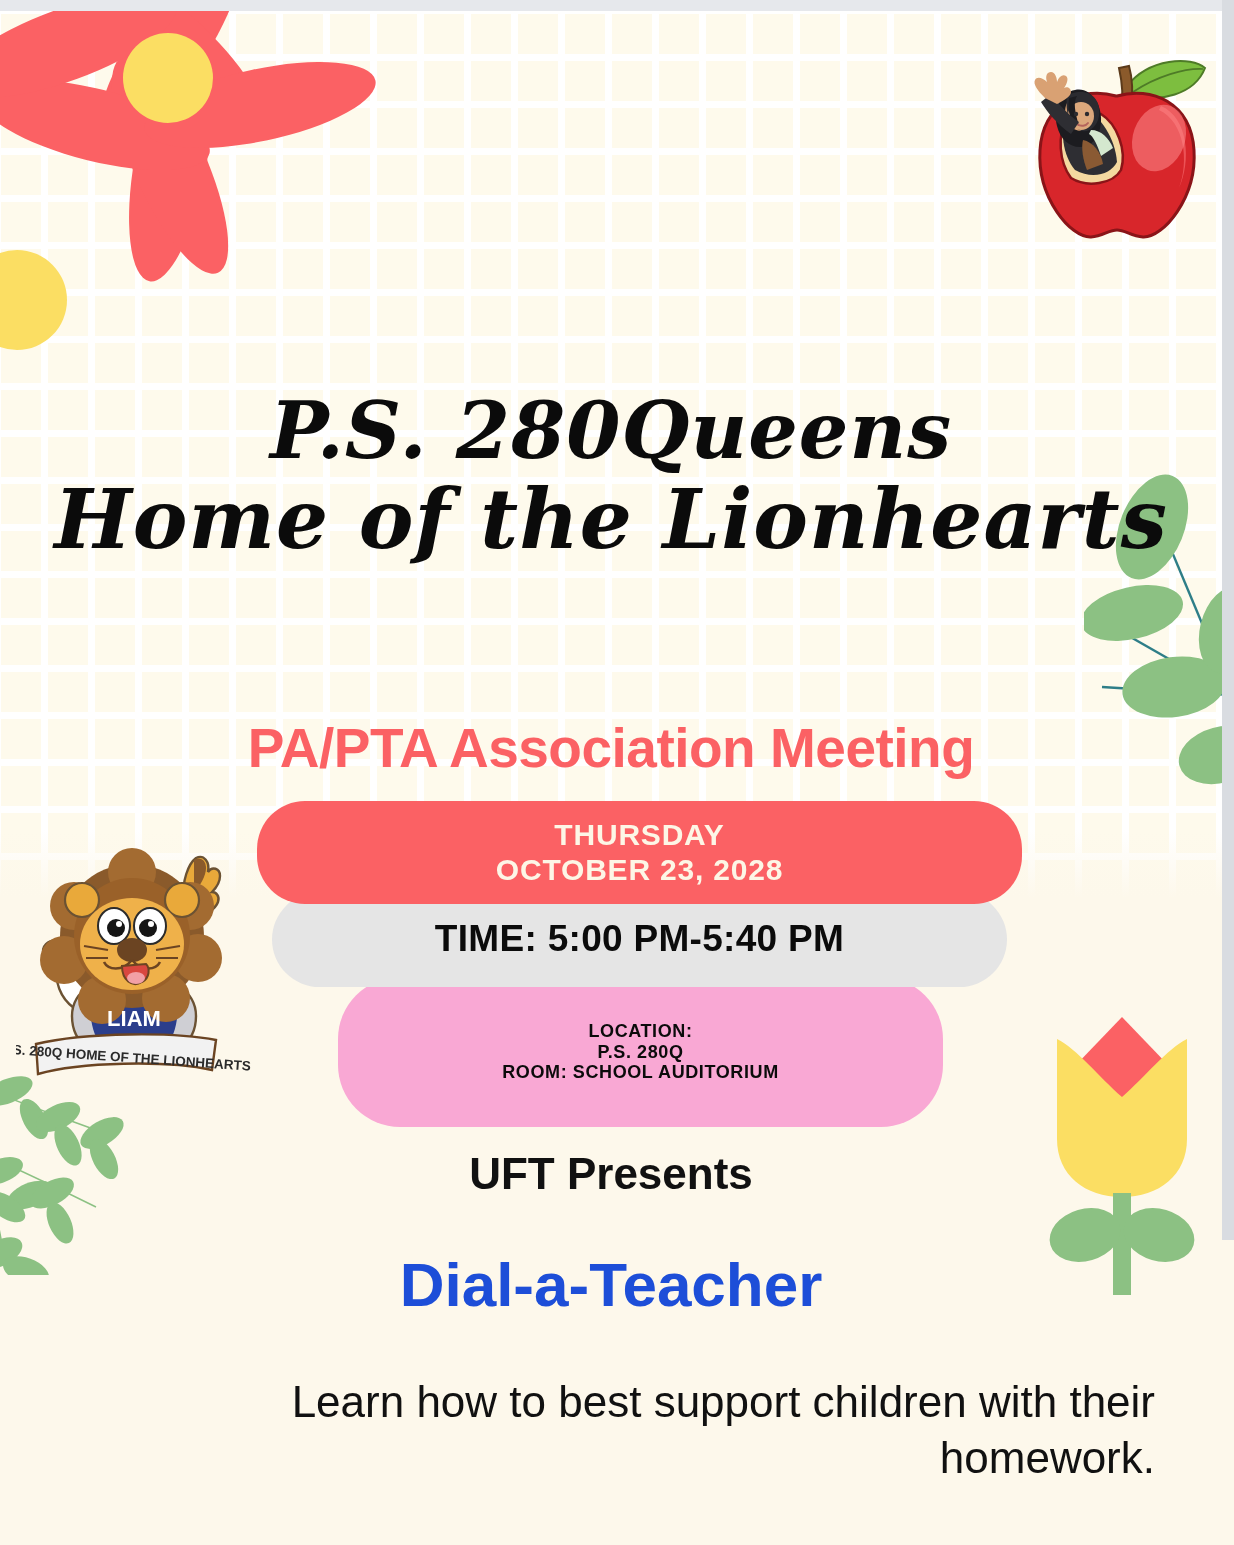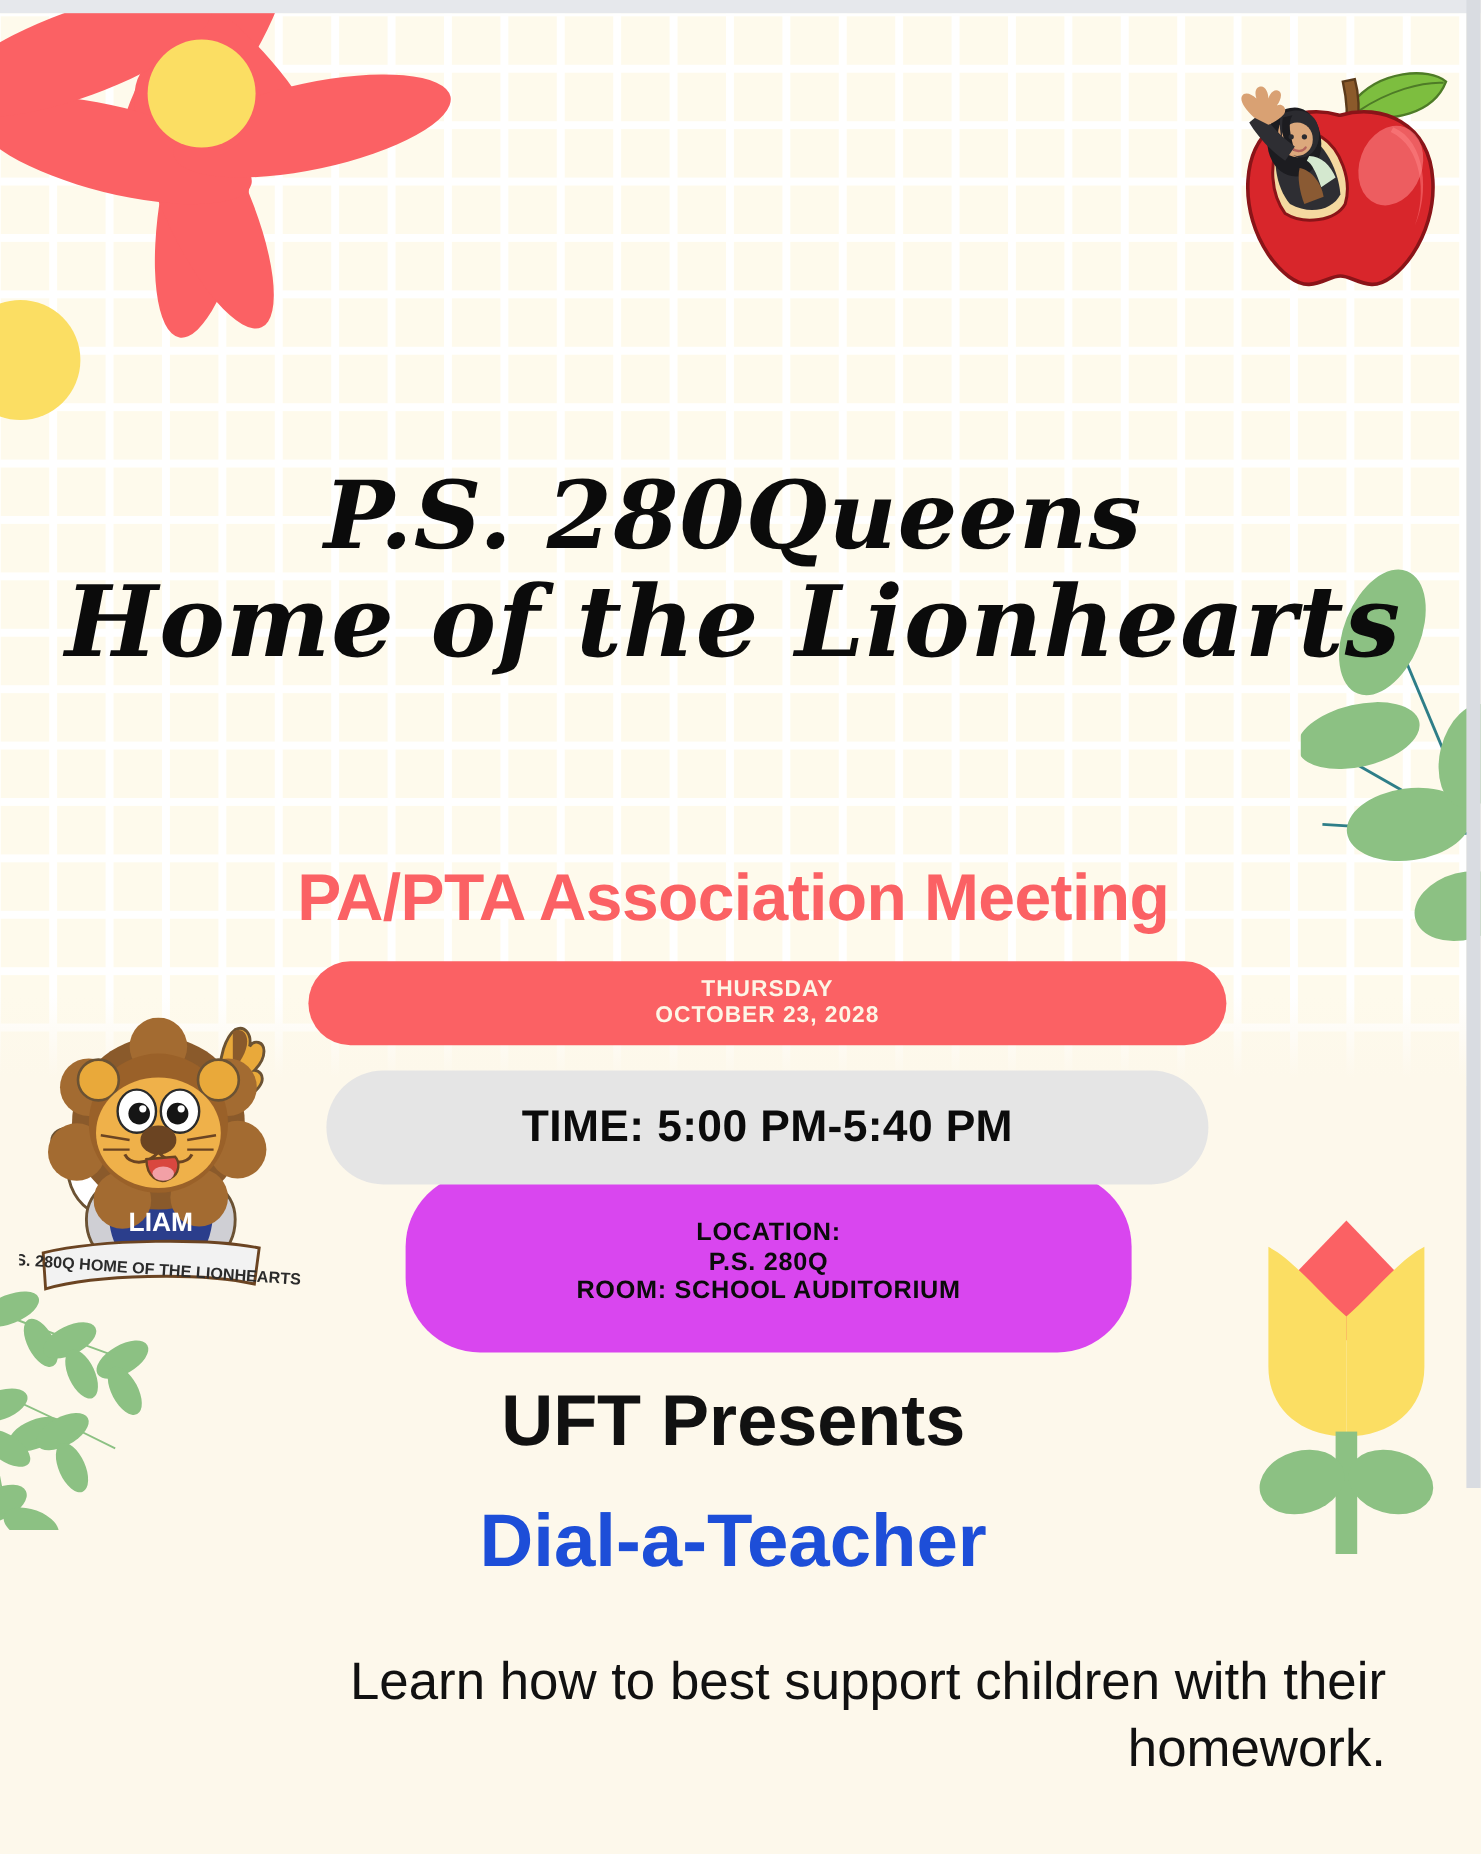--- a/index.html
+++ b/index.html
@@ -86,41 +86,41 @@
   }
 
   .pill{
     position:absolute;
     display:flex;align-items:center;justify-content:center;
     text-align:center;
     font-weight:bold;
     line-height:1.16;
   }
   .pill-date{
-    left:257px;top:757px;width:765px;height:70px;
+    left:257px;top:757px;width:765px;height:103px;
     background:#FB6164;border-radius:48px;
-    color:#FDF6E6;font-size:19px;letter-spacing:0.8px;
+    color:#FDF6E6;font-size:30px;letter-spacing:0.8px;
     z-index:12;
   }
   .pill-time{
     left:272px;top:848px;width:735px;height:95px;
     background:#e5e5e5;border-radius:48px;
     color:#0B0B0B;font-size:37px;letter-spacing:0.3px;
     z-index:11;
   }
   .pill-loc{
     left:338px;top:933px;width:605px;height:150px;
-    background:#d946ef;border-radius:62px;
-    color:#0B0B0B;font-size:21px;letter-spacing:0.6px;
+    background:#f9a8d4;border-radius:62px;
+    color:#0B0B0B;font-size:18px;letter-spacing:0.6px;
     z-index:10;
   }
 
   .presents{
     position:absolute;left:0;top:1105px;width:1222px;text-align:center;
-    font-size:60px;font-weight:bold;color:#111;letter-spacing:0px;
+    font-size:44px;font-weight:bold;color:#111;letter-spacing:0px;
   }
   .program{
     position:absolute;left:0;top:1205px;width:1222px;text-align:center;
     font-size:62px;font-weight:bold;color:#1d4ed8;
   }
   .blurb{
     position:absolute;left:80px;top:1330px;width:1075px;text-align:right;
     font-size:44px;font-weight:normal;color:#111;line-height:1.28;
   }
   .pill span{display:block;}

